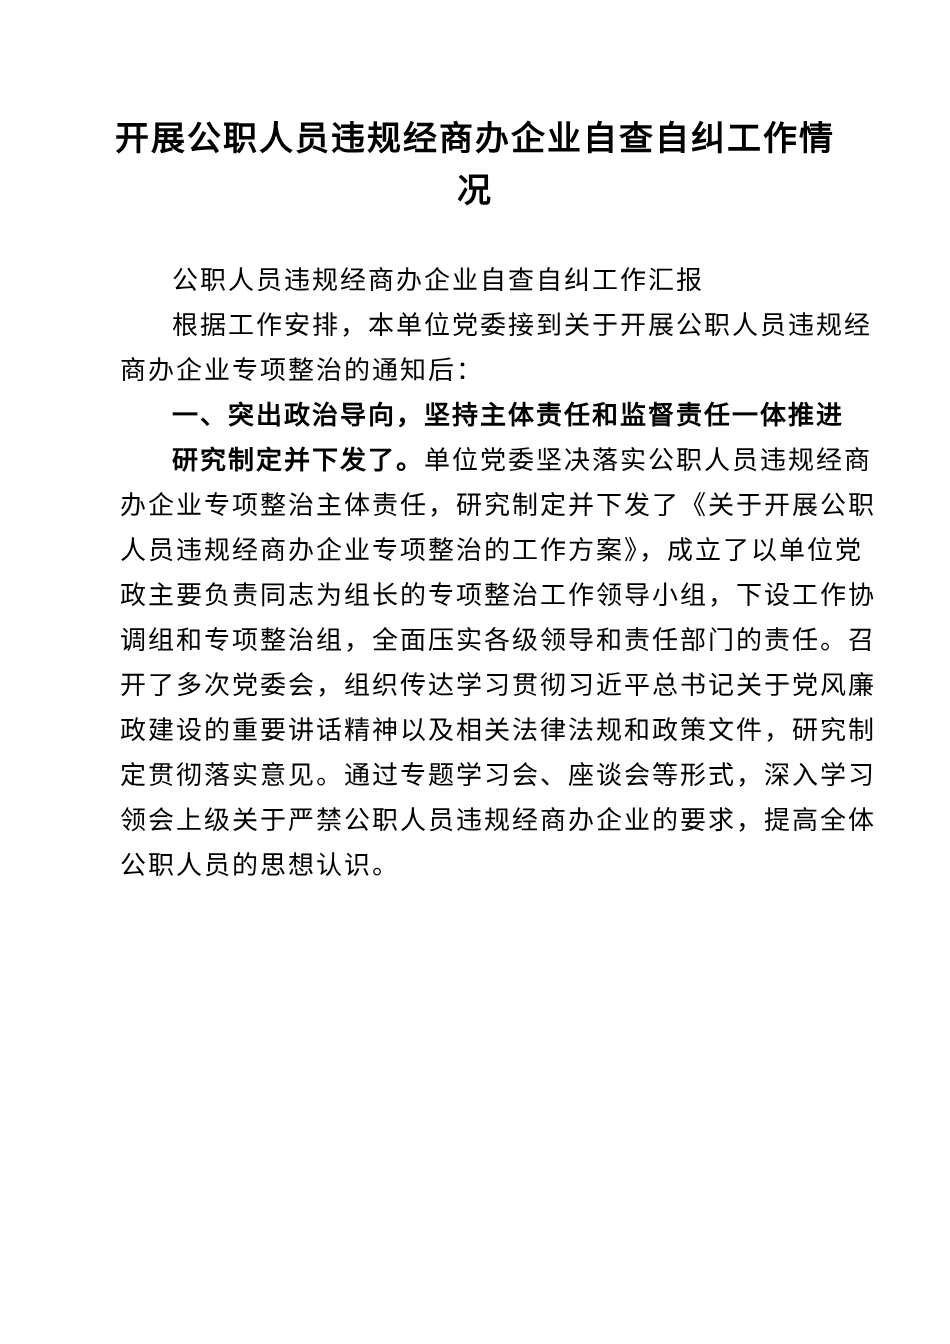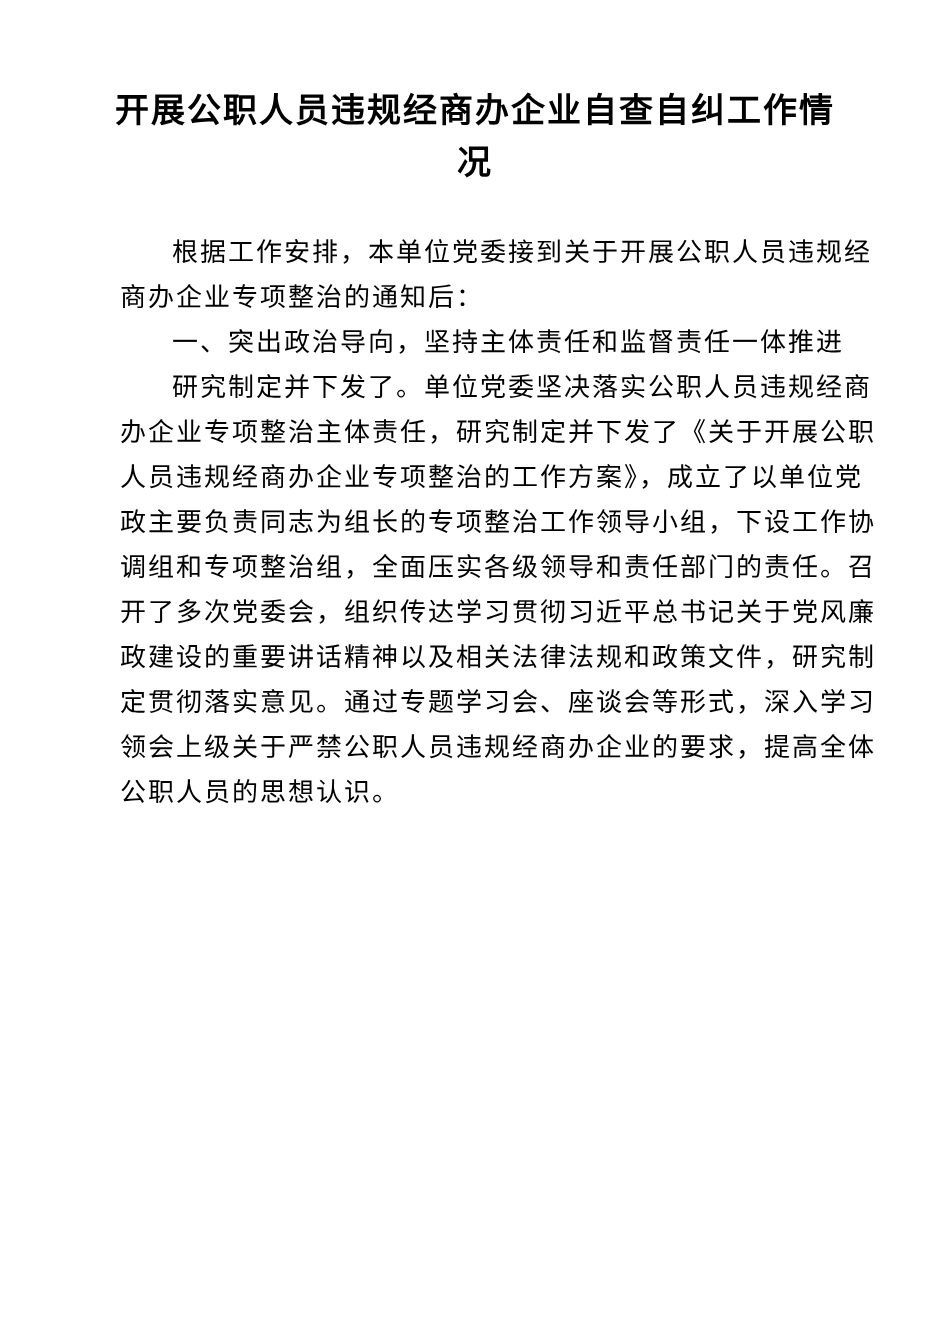--- a/index.html
+++ b/index.html
@@ -7,21 +7,21 @@
     padding: 0;
     background: #ffffff;
   }
   .page {
     position: relative;
     width: 950px;
     height: 1344px;
     margin: 0 auto;
     background: #ffffff;
     box-sizing: border-box;
-    padding-top: 84px;
+    padding-top: 112px;
     overflow: hidden;
   }
   .doc-title {
     width: 728px;
     margin: 0 auto;
     font-family: "DejaVu Serif", "Liberation Serif", serif;
     font-weight: bold;
     font-size: 34px;
     line-height: 52px;
     letter-spacing: 2px;
@@ -42,26 +42,27 @@
   .doc-body p {
     margin: 0;
     padding: 0;
     text-indent: 52px;
   }
   .doc-body p.heading {
     font-family: "DejaVu Sans", "Liberation Sans", sans-serif;
     font-weight: bold;
   }
   .bold-lead {
-    font-weight: normal;
+    font-weight: bold;
   }
 </style>
 </head>
 <body>
 
 <div class="page">
   <h1 class="doc-title">开展公职人员违规经商办企业自查自纠工作情况</h1>
   <div class="doc-body">
+      <p class="body-paragraph"><span class="plain-text">公职人员违规经商办企业自查自纠工作汇报</span></p>
       <p class="body-paragraph"><span class="plain-text">根据工作安排，本单位党委接到关于开展公职人员违规经商办企业专项整治的通知后：</span></p>
       <p class="heading"><span class="bold-lead">一、突出政治导向，坚持主体责任和监督责任一体推进</span></p>
       <p class="body-paragraph"><span class="bold-lead">研究制定并下发了。</span><span class="plain-text">单位党委坚决落实公职人员违规经商办企业专项整治主体责任，研究制定并下发了《关于开展公职人员违规经商办企业专项整治的工作方案》，成立了以单位党政主要负责同志为组长的专项整治工作领导小组，下设工作协调组和专项整治组，全面压实各级领导和责任部门的责任。召开了多次党委会，组织传达学习贯彻习近平总书记关于党风廉政建设的重要讲话精神以及相关法律法规和政策文件，研究制定贯彻落实意见。通过专题学习会、座谈会等形式，深入学习领会上级关于严禁公职人员违规经商办企业的要求，提高全体公职人员的思想认识。</span></p>
     </div>
 </div>
 
 </body></html>

